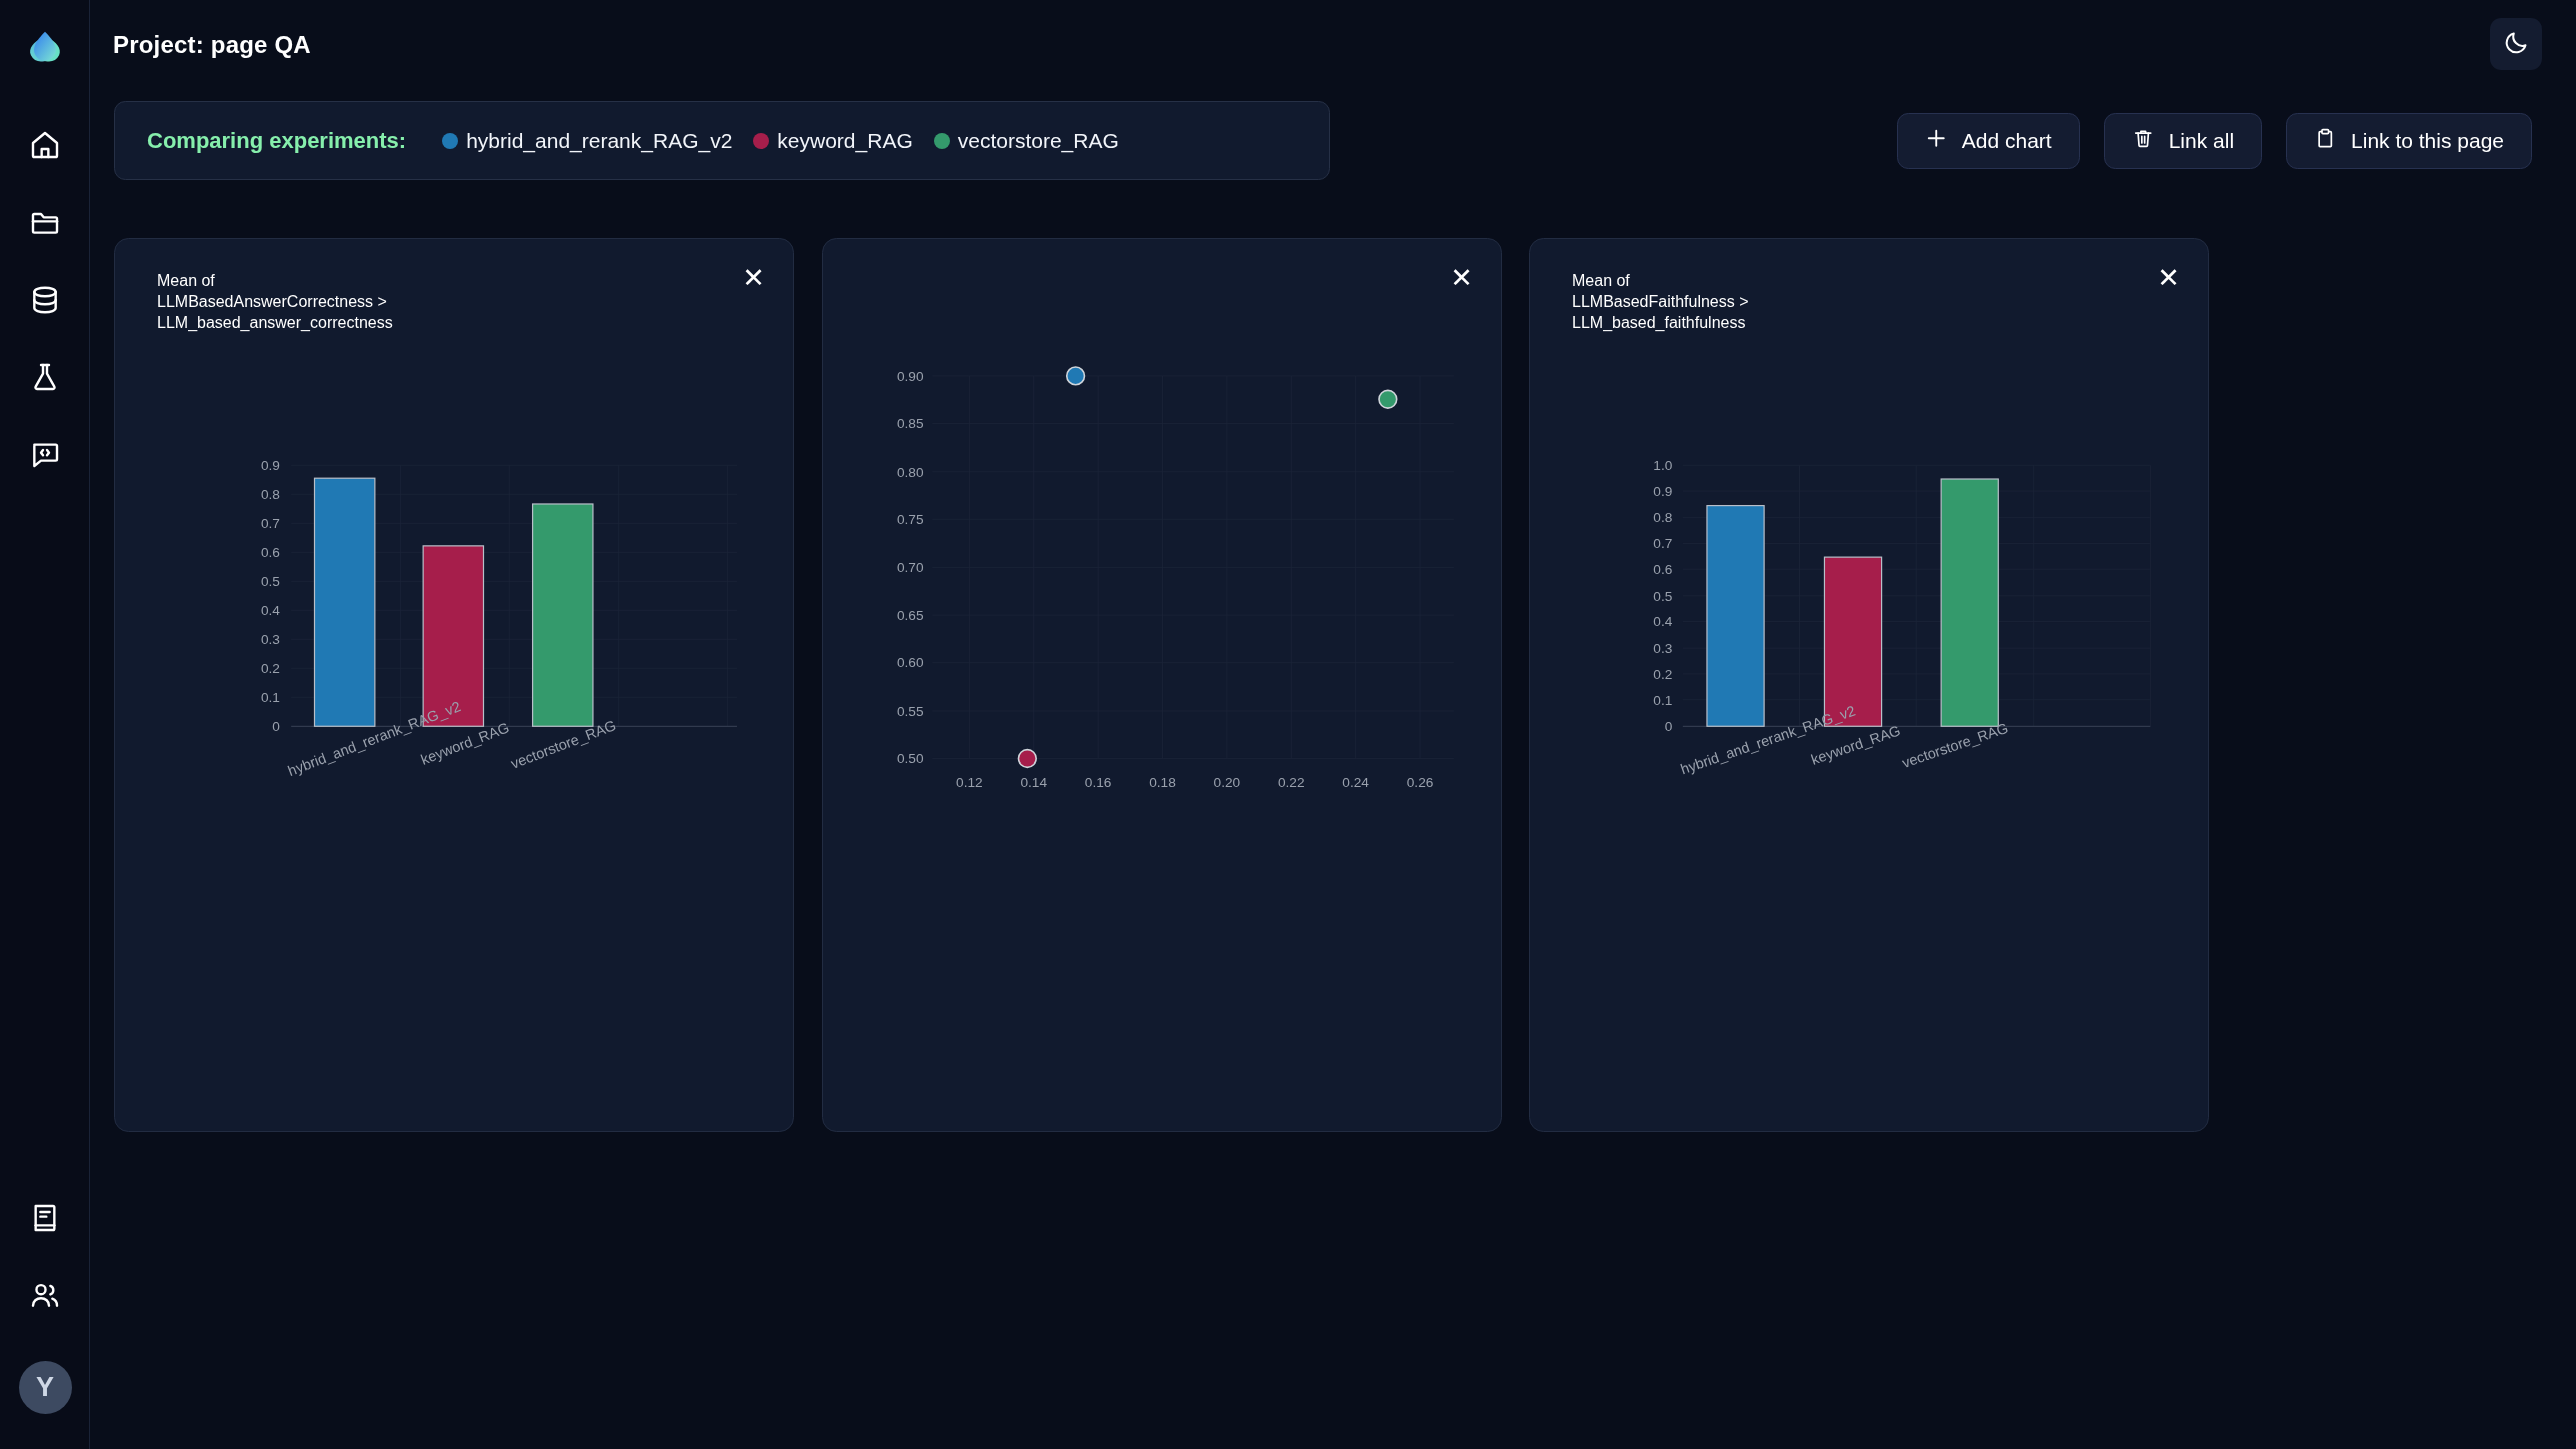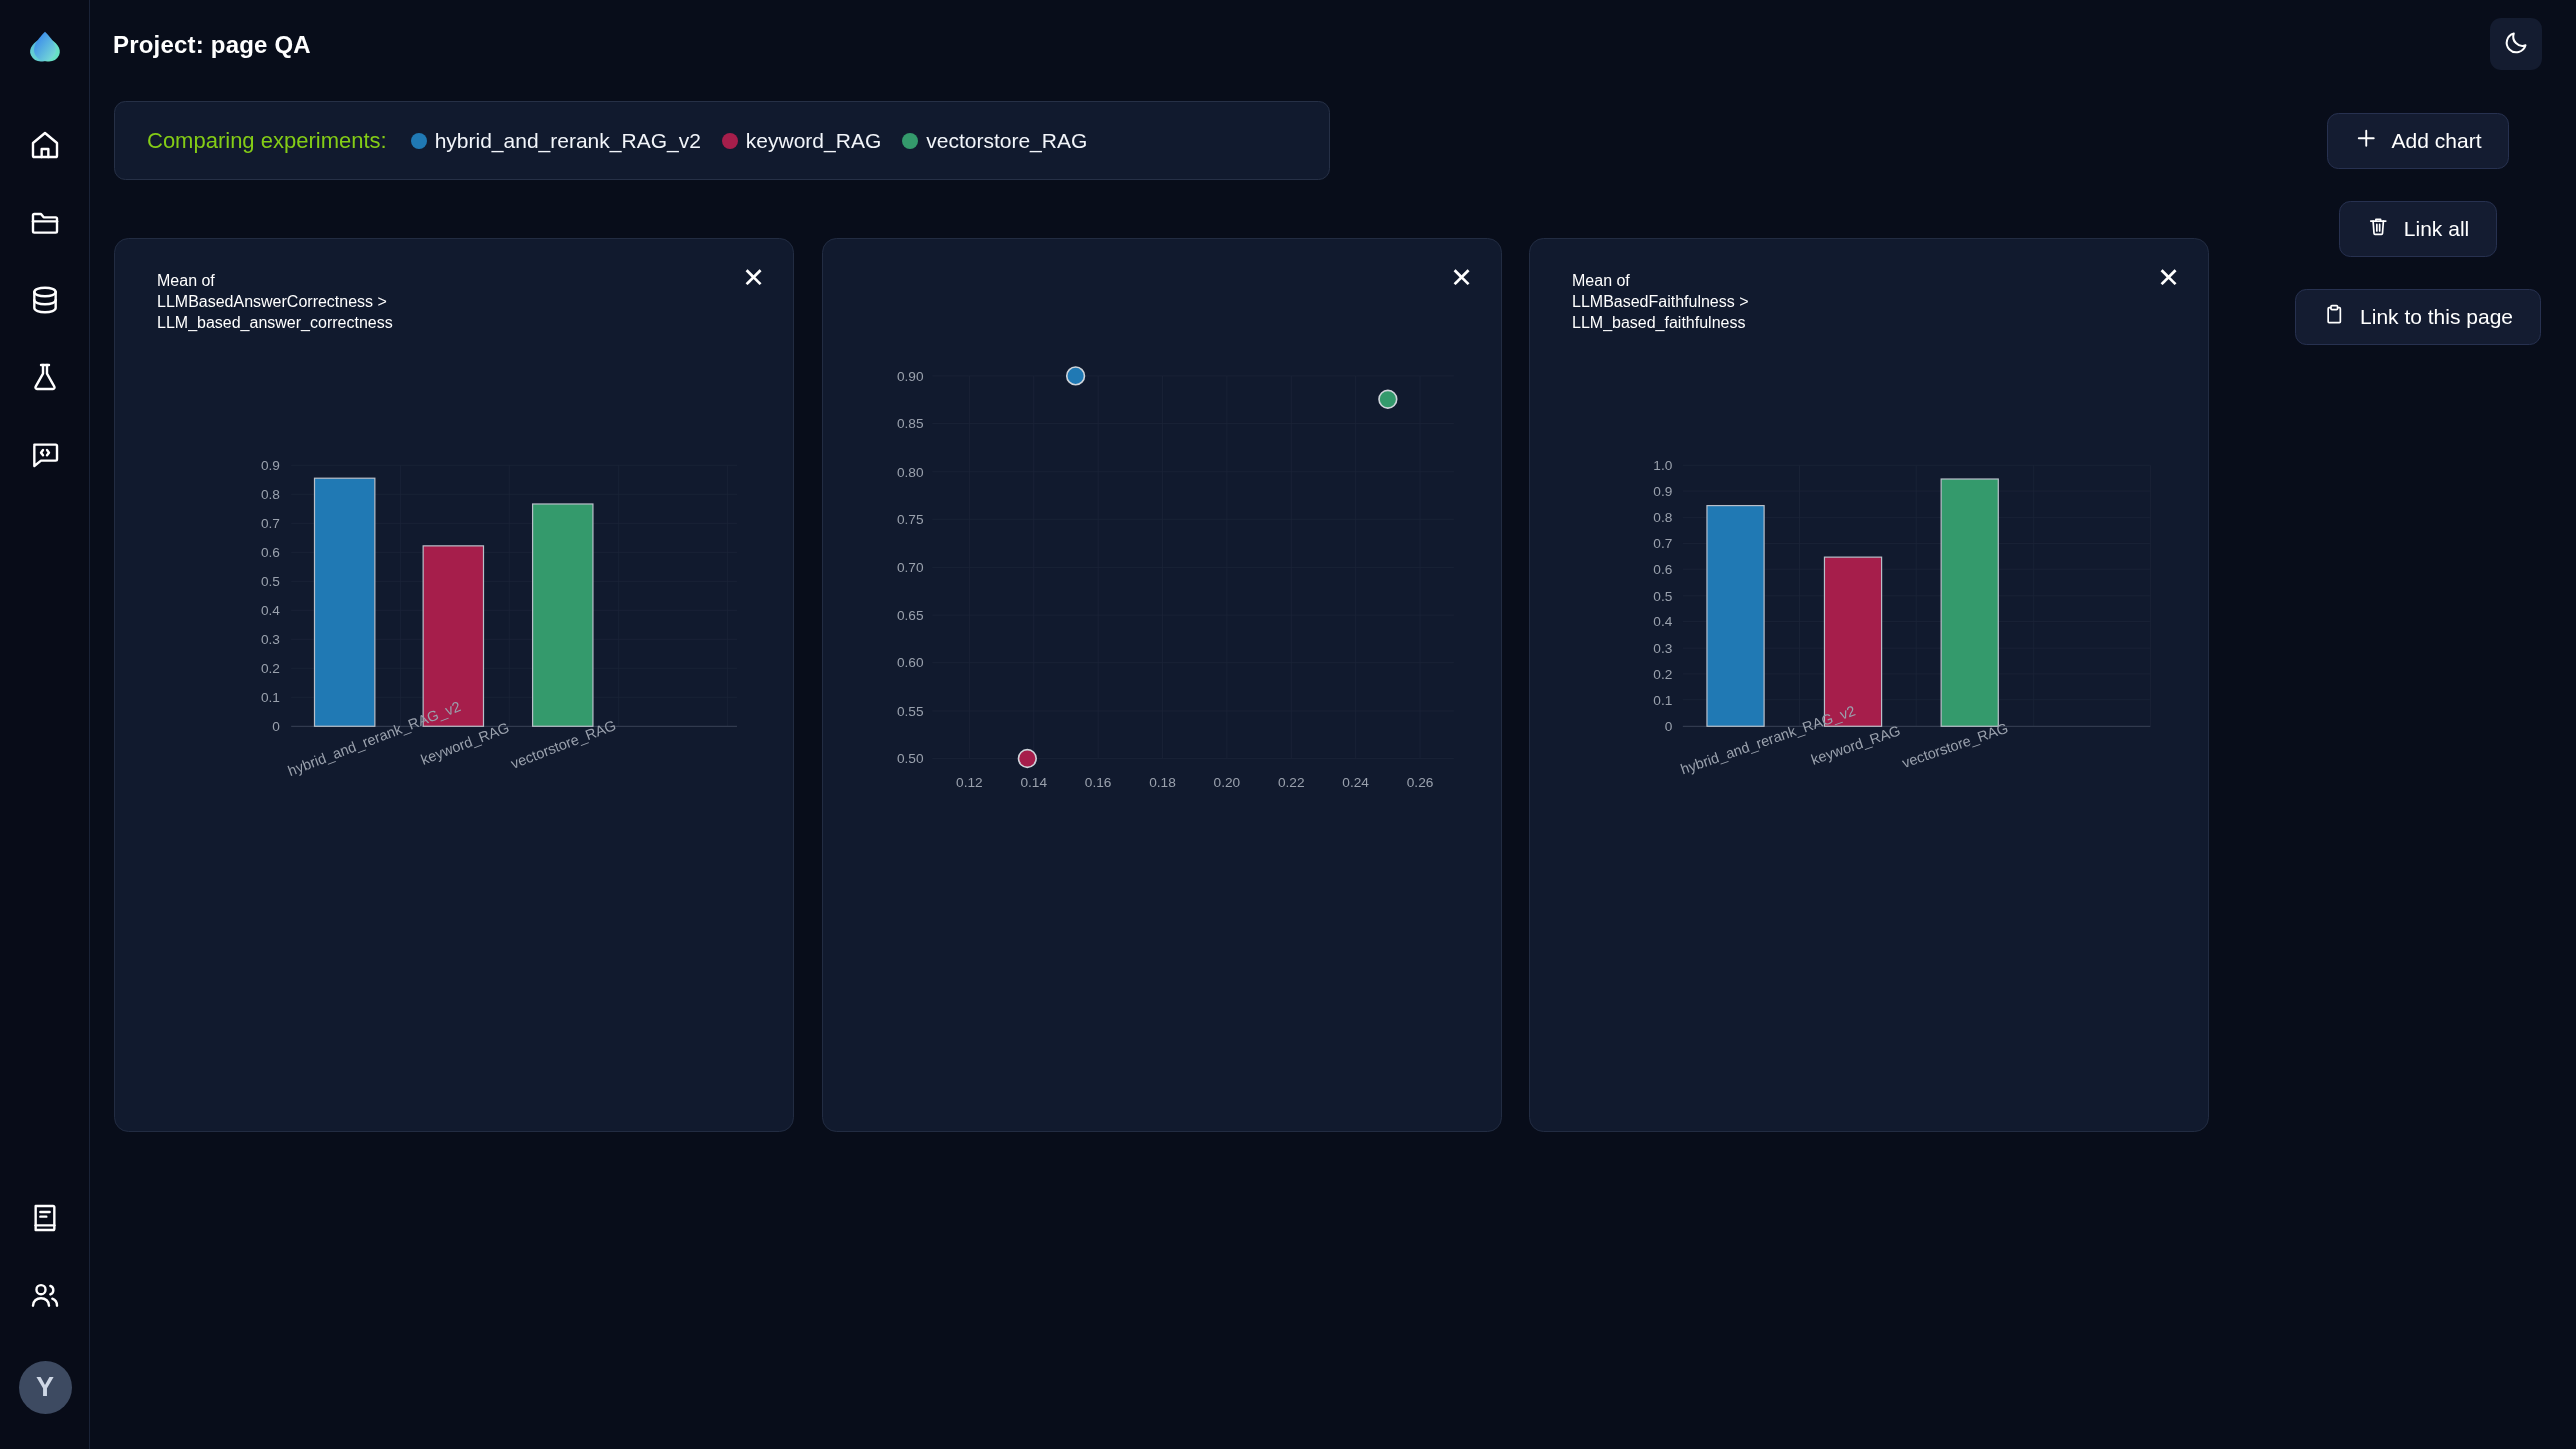--- a/index.html
+++ b/index.html
@@ -54,37 +54,37 @@
   
   #compare-bar {
     position: absolute; left: 114px; top: 101px;
     width: 1216px; height: 79px;
     background: #111a2e;
     border: 1.2px solid #263046;
     border-radius: 11.3px;
     display: flex; align-items: center; padding-left: 32px;
   }
   #compare-label {
-    color: #84cc16; font-size: 22px; font-weight: 400;
-    margin-right: 24px; white-space: nowrap;
+    color: #86efac; font-size: 22px; font-weight: 700;
+    margin-right: 36px; white-space: nowrap;
   }
   .legend-item {
     display: flex; align-items: center; margin-right: 21px;
     white-space: nowrap;
   }
   .legend-dot {
     width: 16px; height: 16px; border-radius: 50%;
     margin-right: 8px; flex: none;
   }
   .legend-text { color: #f2f5fa; font-size: 21px; }
 
   
   #header-actions {
-    position: absolute; right: 35px; top: 113px;
-    display: flex; align-items: center; gap: 32px; flex-direction: column;
+    position: absolute; right: 44px; top: 113px;
+    display: flex; align-items: center; gap: 24px;
   }
   .hbtn {
     height: 56px; padding: 0 27px;
     background: #141c31;
     border: 1.2px solid #273150;
     border-radius: 11.3px;
     display: flex; align-items: center; gap: 14.5px;
     color: #ffffff; font-size: 21px;
     cursor: pointer; white-space: nowrap;
   }

